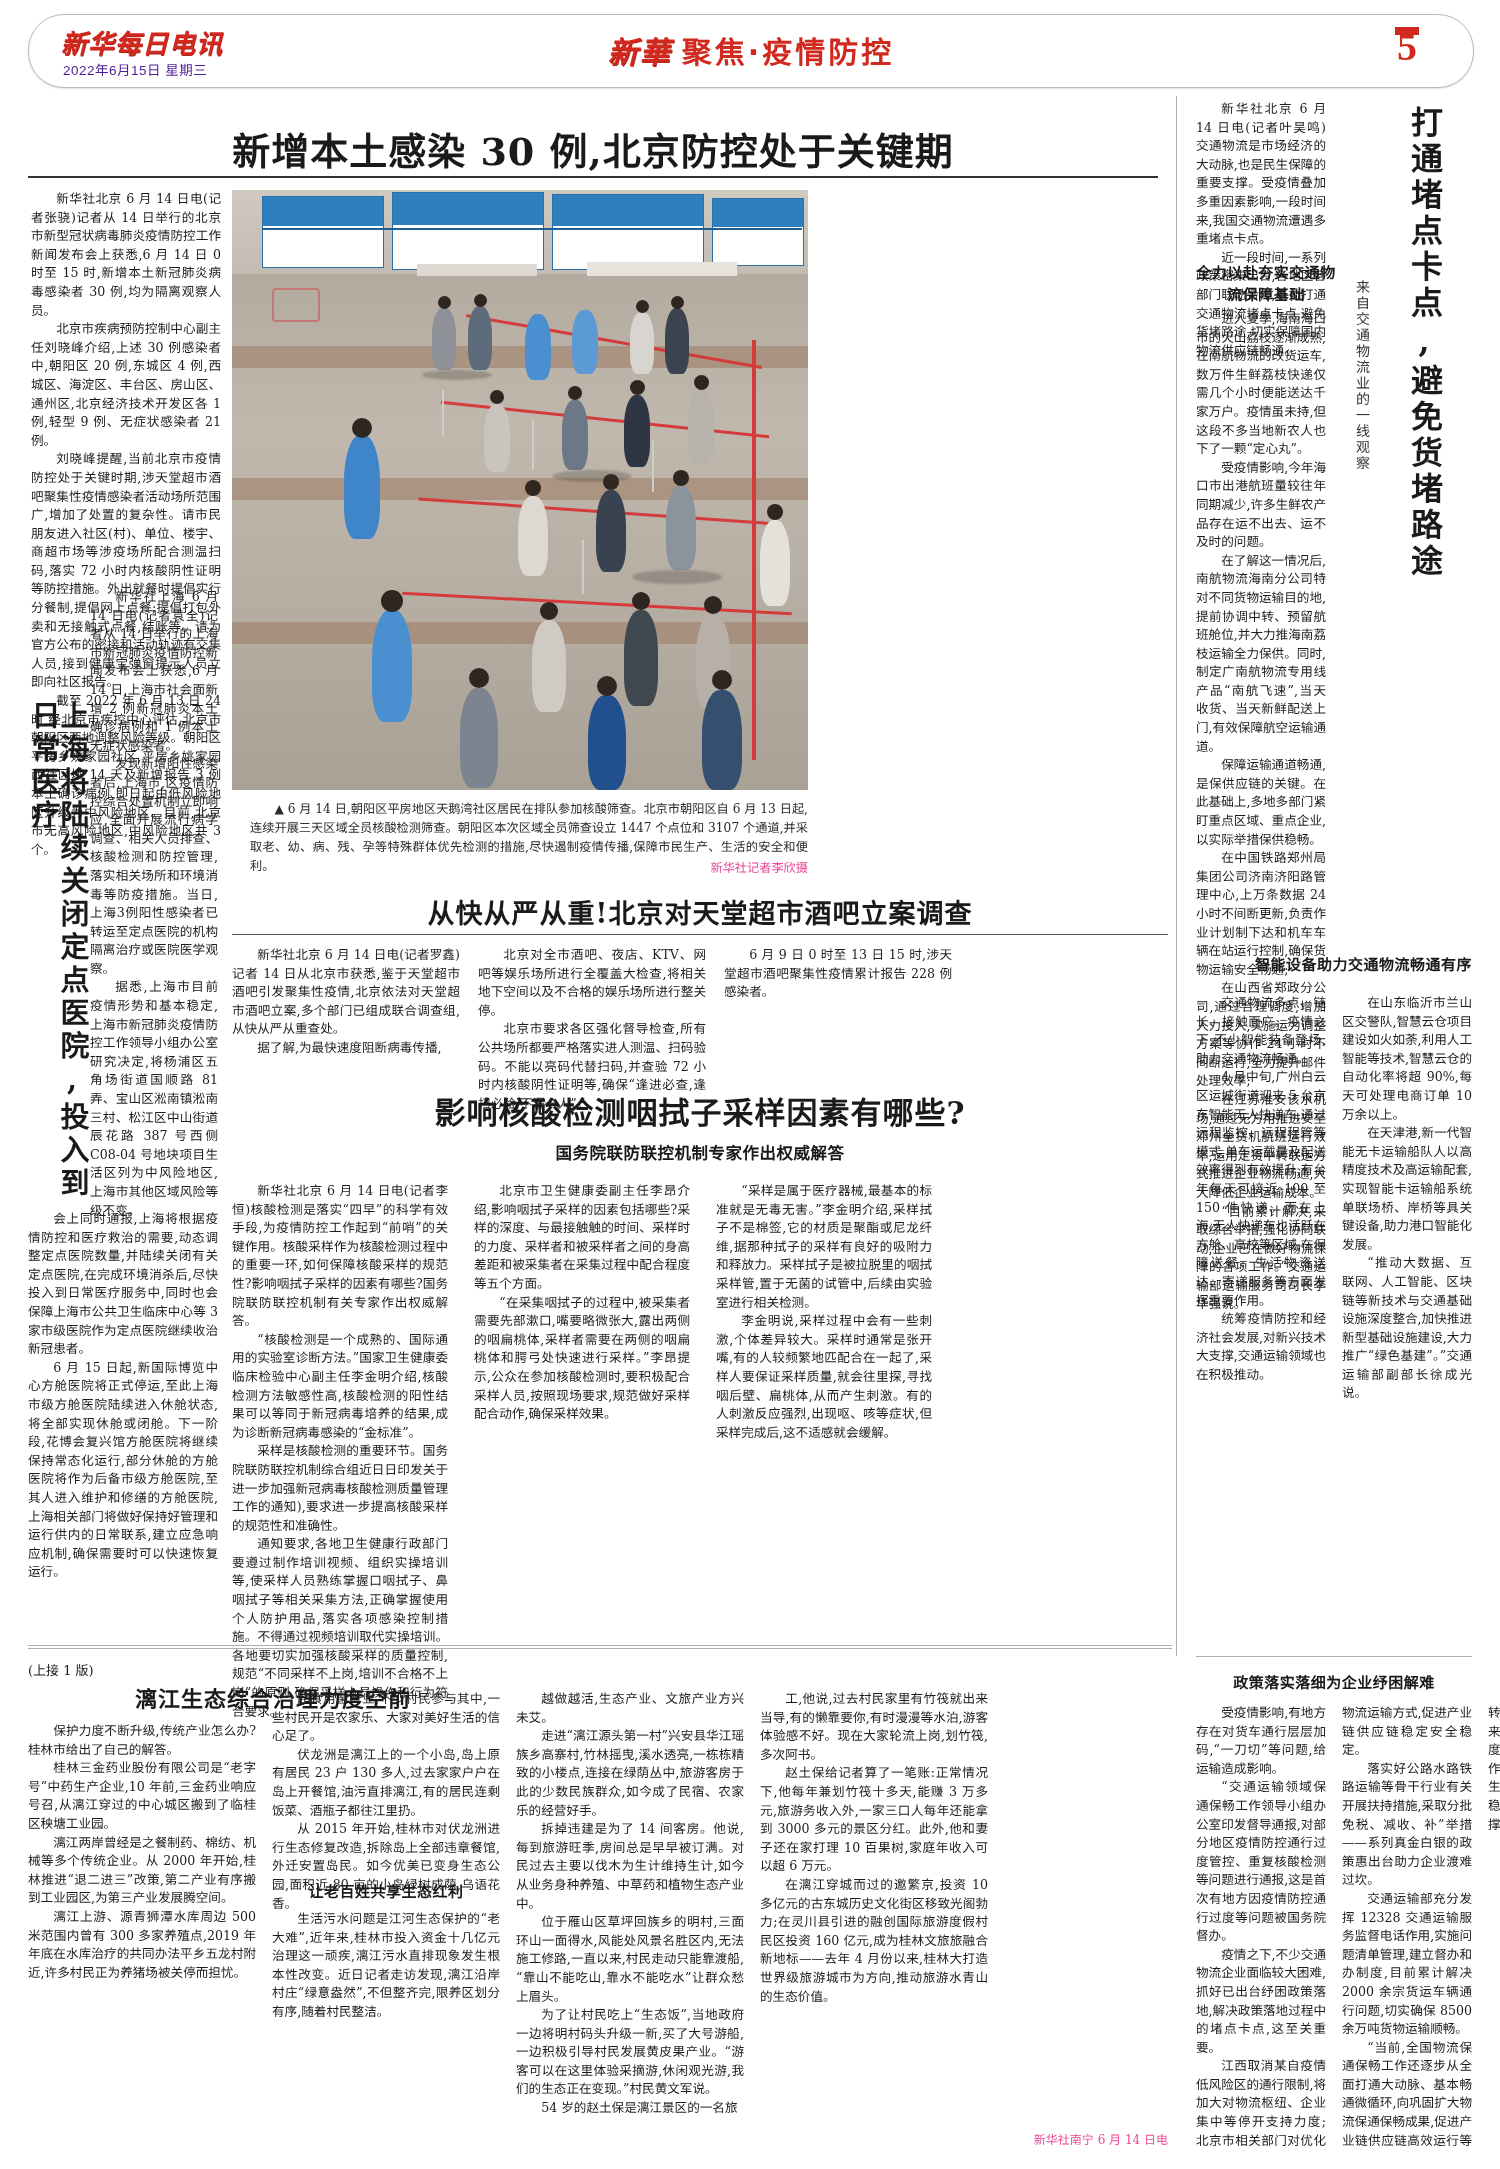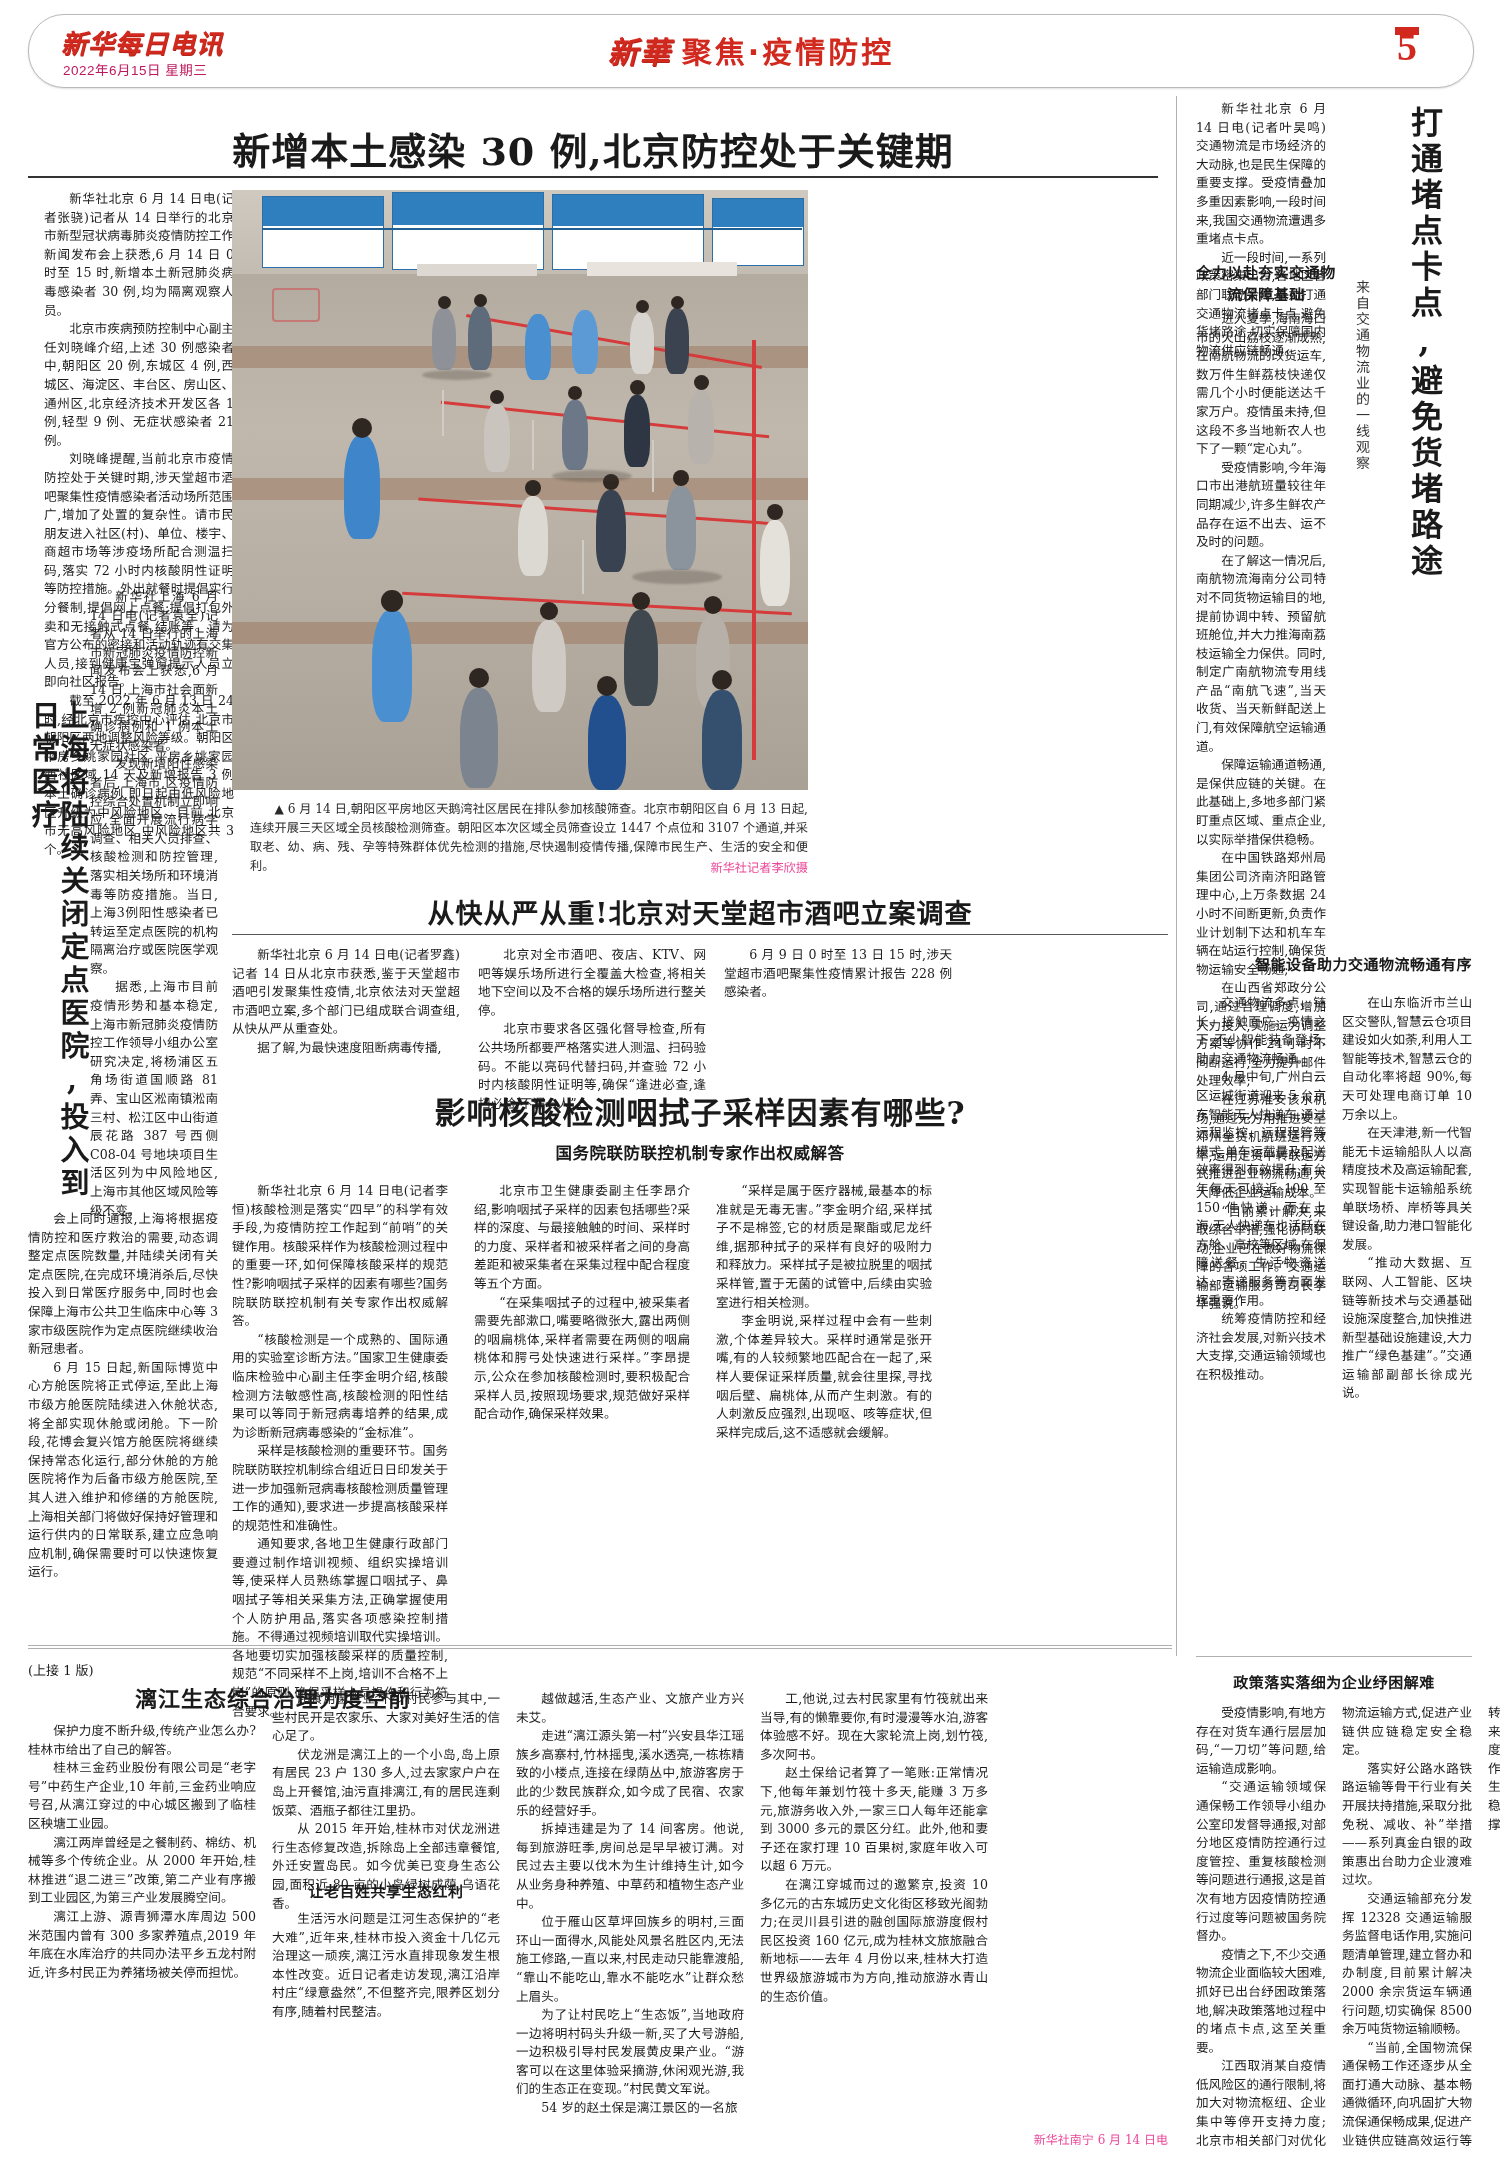--- a/index.html
+++ b/index.html
@@ -24,21 +24,21 @@
     position:absolute;left:32px;top:8px;
     font-family:"DejaVu Serif","Liberation Serif",serif;
     font-size:26px;font-weight:bold;color:#d2291f;
     letter-spacing:1px;
     font-style:italic;
     text-shadow:0.5px 0.5px 0 #b5231a;
   }
   .mh-date{
     position:absolute;left:34px;top:44px;
     font-family:"Liberation Sans","DejaVu Sans",sans-serif;
-    font-size:13.5px;color:#be185d;letter-spacing:.5px;
+    font-size:13.5px;color:#4c1d95;letter-spacing:.5px;
   }
   .mh-center{
     position:absolute;left:0;right:0;top:13px;text-align:center;
   }
   .mh-xinhua{
     display:inline-block;vertical-align:middle;
     font-size:30px;font-weight:bold;color:#d2291f;font-style:italic;
     letter-spacing:2px;margin-right:10px;
     text-shadow:0.6px 0.6px 0 #b5231a;
   }
@@ -154,21 +154,21 @@
   </div>
 
   <div class="vrule" style="left:1176px;top:96px;height:1560px;"></div>
   <div class="hrule" style="left:28px;top:1645px;width:1144px;"></div>
   <div class="hrule" style="left:28px;top:1648px;width:1144px;"></div>
   <div class="hrule" style="left:1196px;top:1656px;width:276px;"></div>
 
   <div class="big-head" style="position:absolute;left:28px;top:128px;width:1130px;font-size:38px;line-height:48px;">新增本土感染 30 例,北京防控处于关键期</div>
   <div class="hrule" style="left:28px;top:176px;width:1130px;background:#333;height:1.5px;"></div>
 
-  <div class="bcol col-text" style="left:44px;top:190px;width:190px;height:420px;">
+  <div class="bcol col-text" style="left:31px;top:190px;width:190px;height:420px;">
     <p class="first">新华社北京 6 月 14 日电(记者张骁)记者从 14 日举行的北京市新型冠状病毒肺炎疫情防控工作新闻发布会上获悉,6 月 14 日 0 时至 15 时,新增本土新冠肺炎病毒感染者 30 例,均为隔离观察人员。</p>
     <p>北京市疾病预防控制中心副主任刘晓峰介绍,上述 30 例感染者中,朝阳区 20 例,东城区 4 例,西城区、海淀区、丰台区、房山区、通州区,北京经济技术开发区各 1 例,轻型 9 例、无症状感染者 21 例。</p>
     <p>刘晓峰提醒,当前北京市疫情防控处于关键时期,涉天堂超市酒吧聚集性疫情感染者活动场所范围广,增加了处置的复杂性。请市民朋友进入社区(村)、单位、楼宇、商超市场等涉疫场所配合测温扫码,落实 72 小时内核酸阴性证明等防控措施。外出就餐时提倡实行分餐制,提倡网上点餐;提倡打包外卖和无接触式点餐,结账等。请为官方公布的密接和活动轨迹有交集人员,接到健康宝弹窗提示人员立即向社区报告。</p>
     <p>截至 2022 年 6 月 13 日 24 时,经北京市疾控中心评估,北京市朝阳区两地调整风险等级。朝阳区平房乡姚家园社区,平房乡姚家园西社区域 14 天及新增报告 3 例本土确诊病例,即日起由低风险地区升级为中风险地区。目前,北京市无高风险地区,中风险地区共 3 个。</p>
   </div>
 
   <div style="position:absolute;left:28px;top:700px;width:52px;height:500px;">
     <div class="vhead" style="font-size:29px;height:500px;">上海将陆续关闭定点医院,投入到日常医疗</div>
   </div>
 

